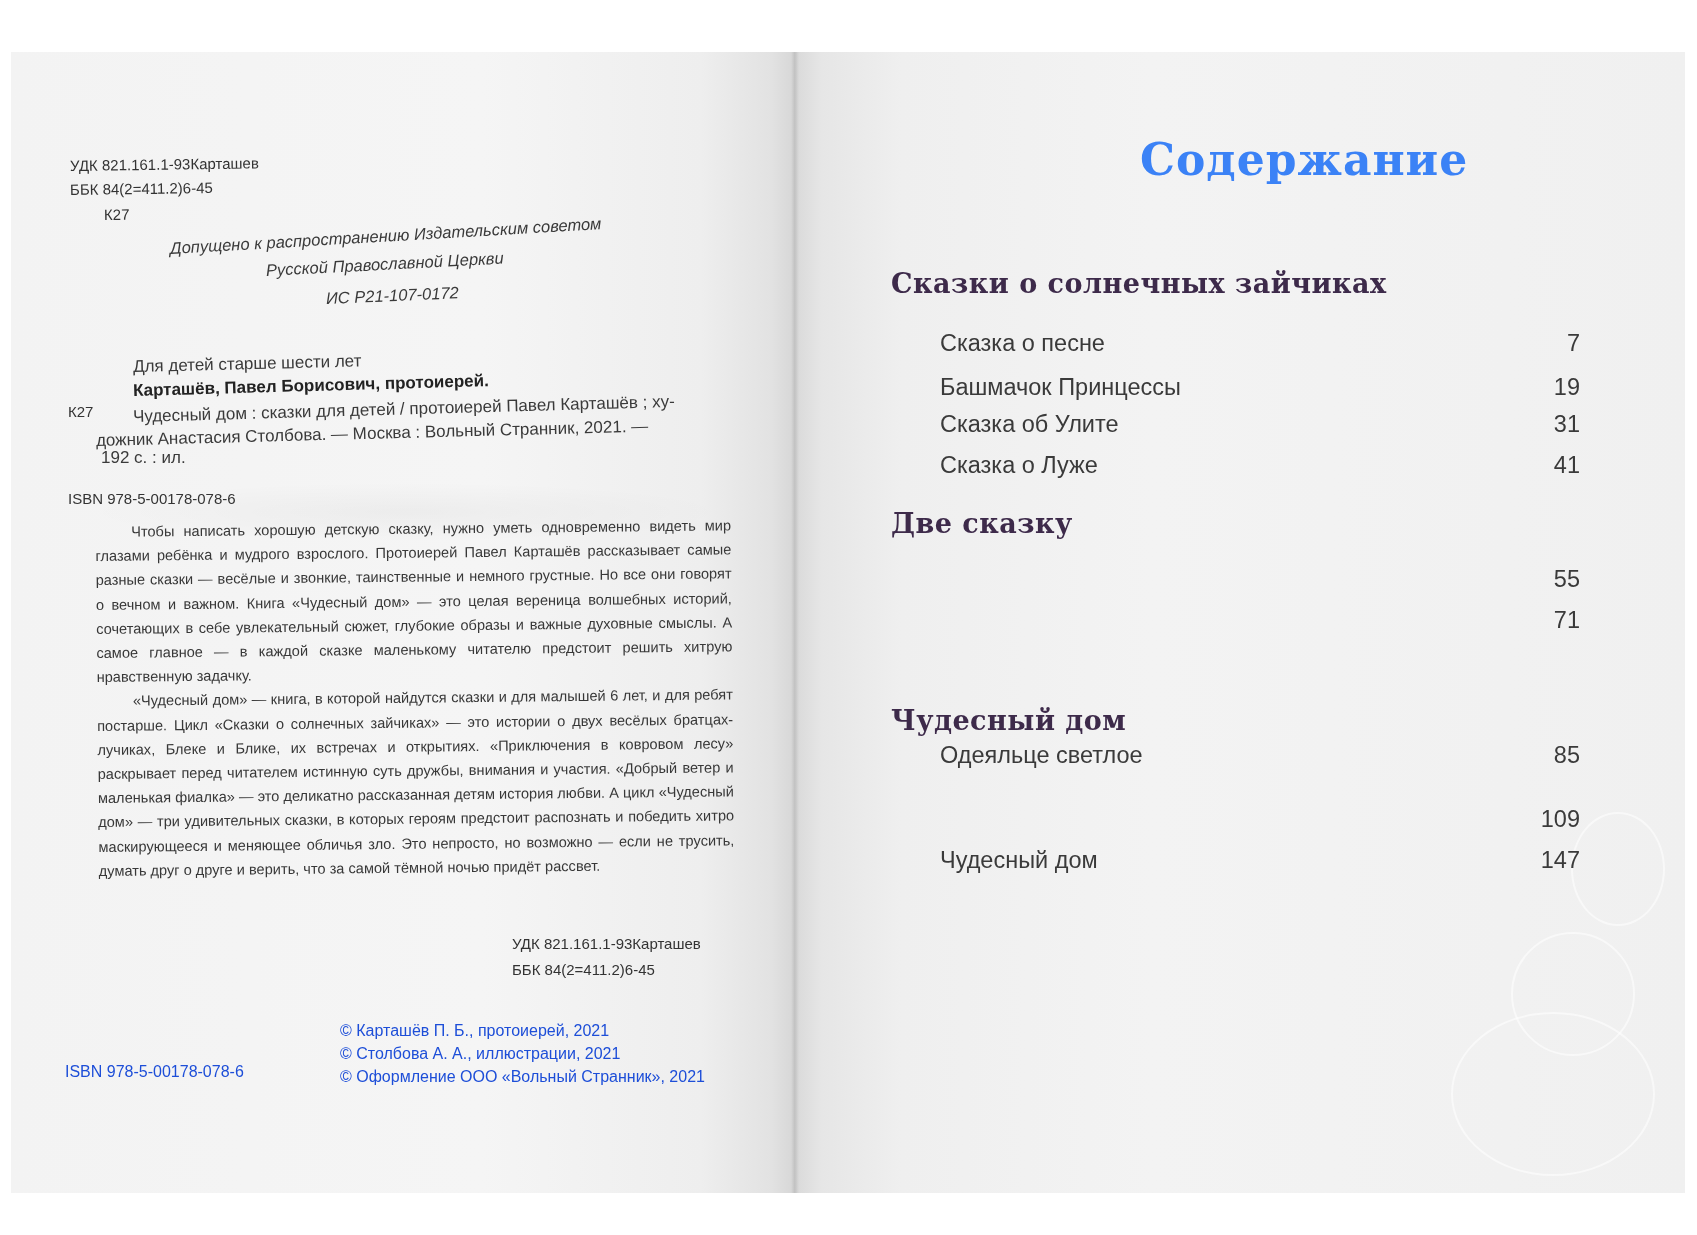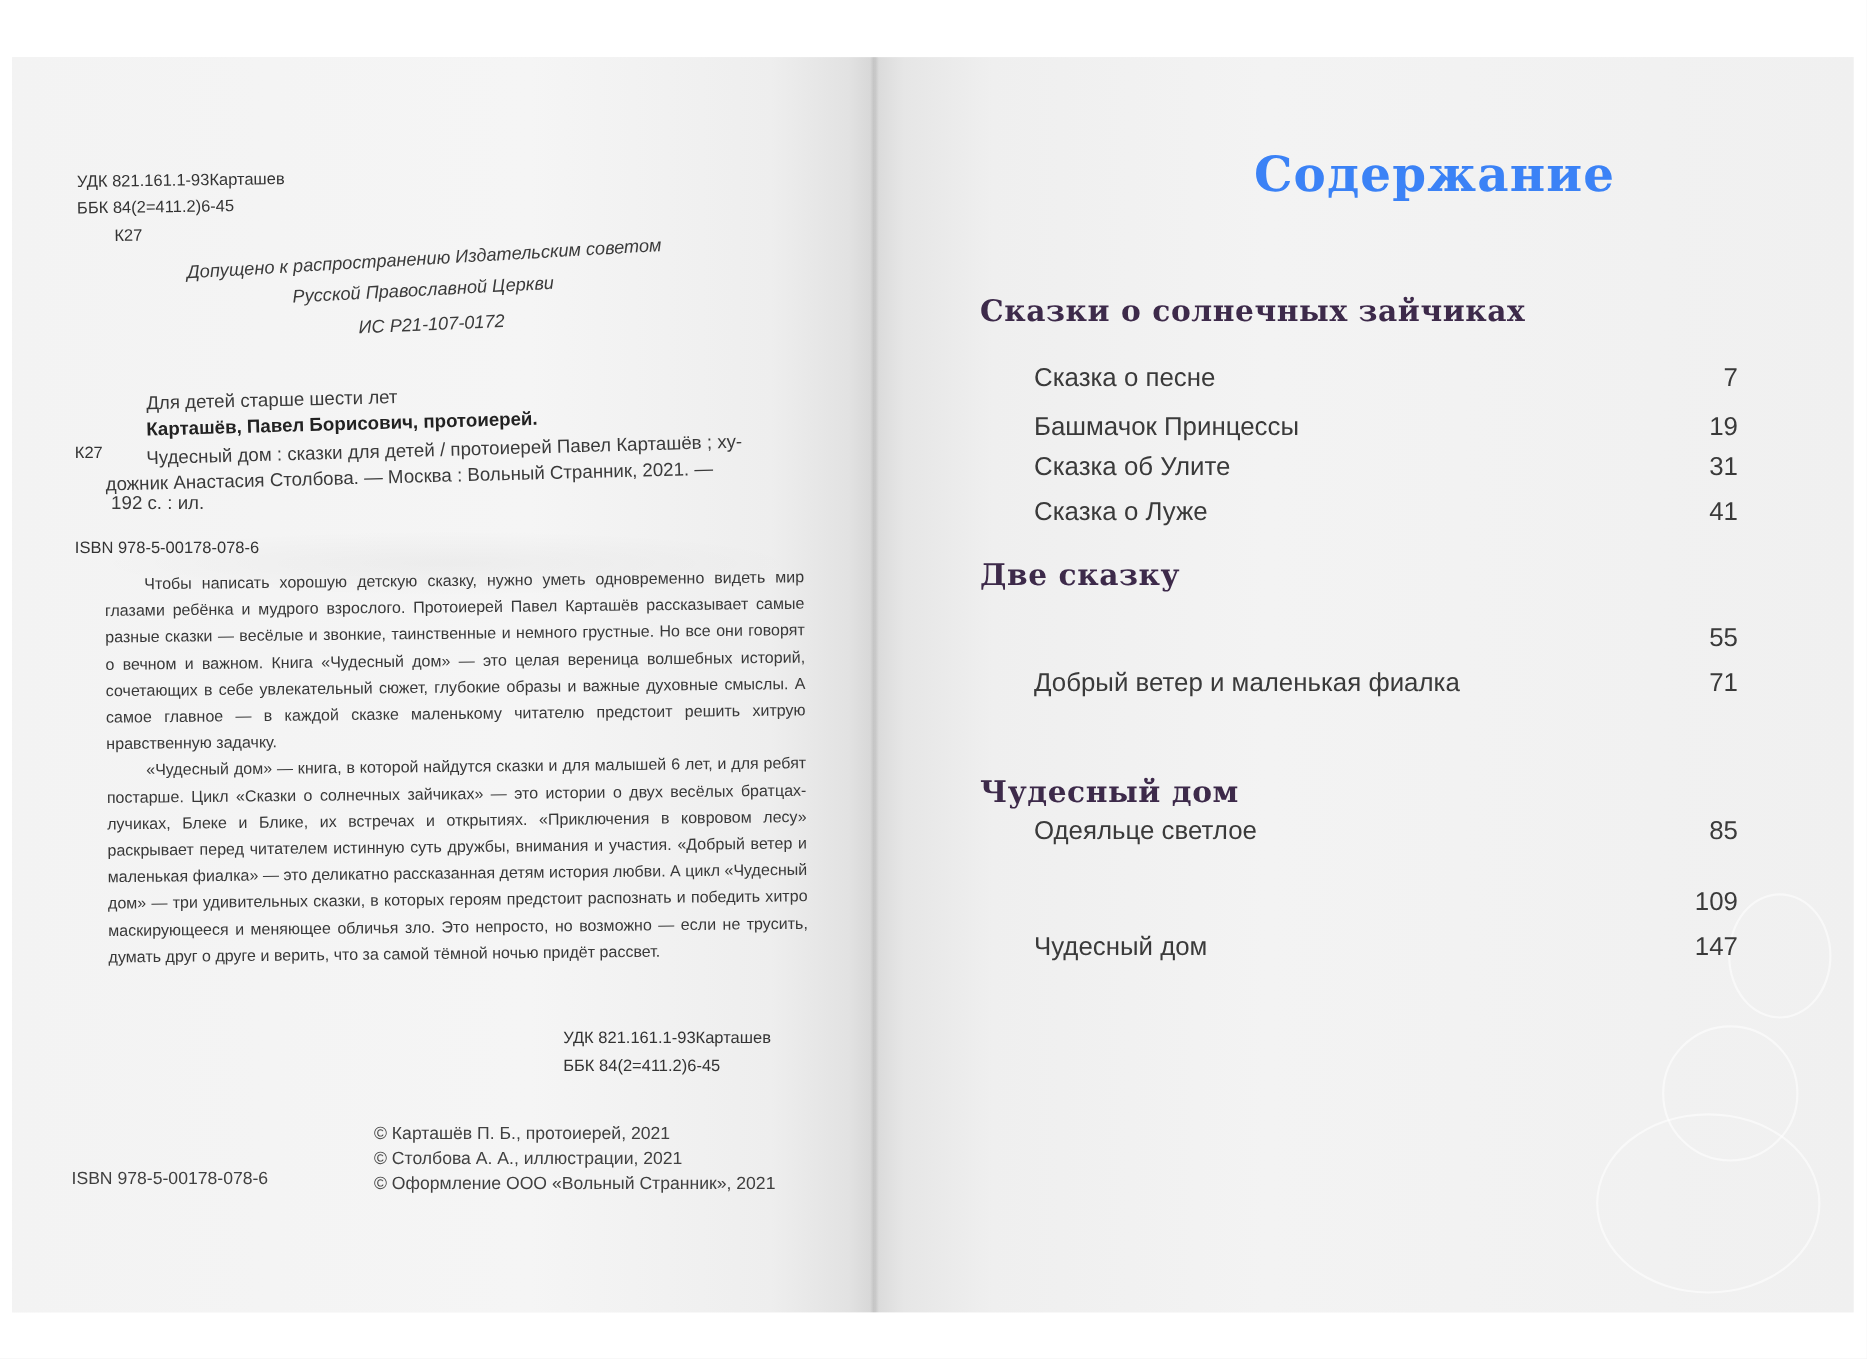--- a/index.html
+++ b/index.html
@@ -37,21 +37,21 @@
   .udk { font-size: 15px; }
   .italic { font-style: italic; font-size: 16.5px; color: #3a3a3a; }
   .bold { font-weight: bold; font-size: 17px; color: #222; }
   .biblio { font-size: 17px; color: #3a3a3a; }
   .annot {
     position: absolute; left: 95px; top: 520px; width: 636px;
     font-size: 14.6px; line-height: 24.2px; color: #383838;
     transform: rotate(-0.6deg); transform-origin: left top;
   }
   .annot p { margin: 0; text-indent: 36px; text-align: justify; text-align-last: left; }
-  .copy { font-size: 16px; color: #404040; }
+  .copy { font-size: 16px; color: #1d4ed8; }
 
   
   .toc-title {
     position: absolute; left: 1092px; top: 134px; font-family: "DejaVu Serif", serif;
     font-weight: bold; font-size: 44px; color: #3b82f6; letter-spacing: 1px; white-space: nowrap; margin-left: 48px;
   }
   .toc-section {
     position: absolute; left: 891px; font-family: "DejaVu Serif", serif; font-weight: bold;
     font-size: 27px; color: #3d2a4a; white-space: nowrap; letter-spacing: 0.5px;
   }
@@ -124,21 +124,20 @@
 <div class="toc-row" style="top:452px;">
   <span class="name">Сказка о Луже</span>
   <span class="page">41</span>
 </div>
 
 <div class="toc-section" style="top:508px;">Две сказку</div>
 <div class="toc-row" style="top:566px;">
   <span class="page">55</span>
 </div>
 <div class="toc-row" style="top:607px;">
-  <span class="name">Добрый ветер и маленькая фиалка</span>
   <span class="page">71</span>
 </div>
 
 <div class="toc-section" style="top:705px;">Чудесный дом</div>
 <div class="toc-row" style="top:742px;">
   <span class="name">Одеяльце светлое</span>
   <span class="page">85</span>
 </div>
 <div class="toc-row" style="top:806px;">
   <span class="page">109</span>

